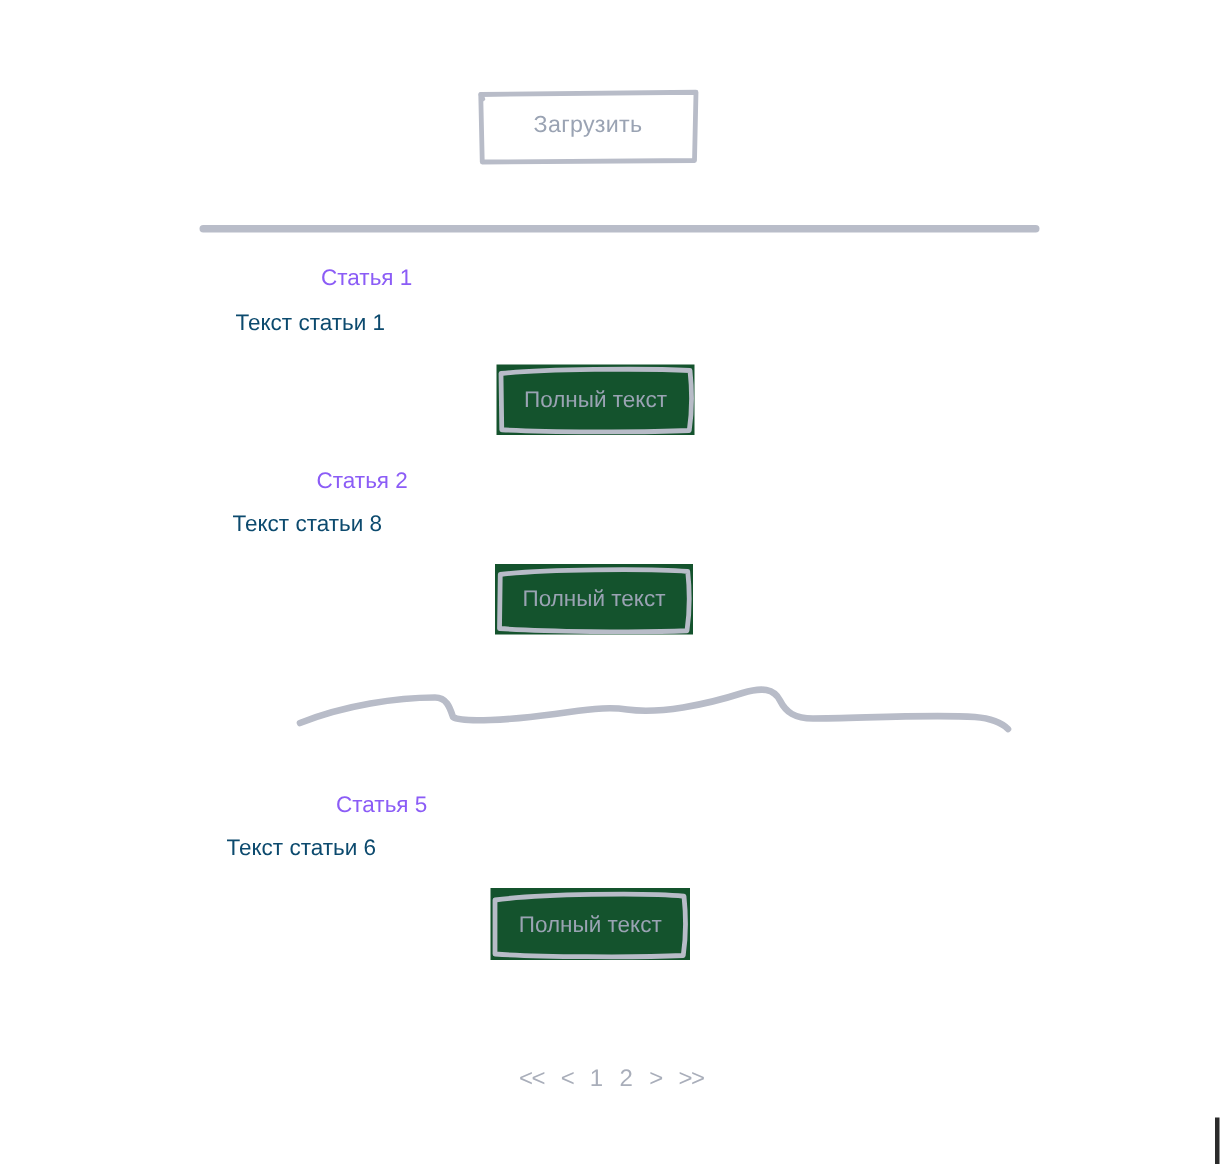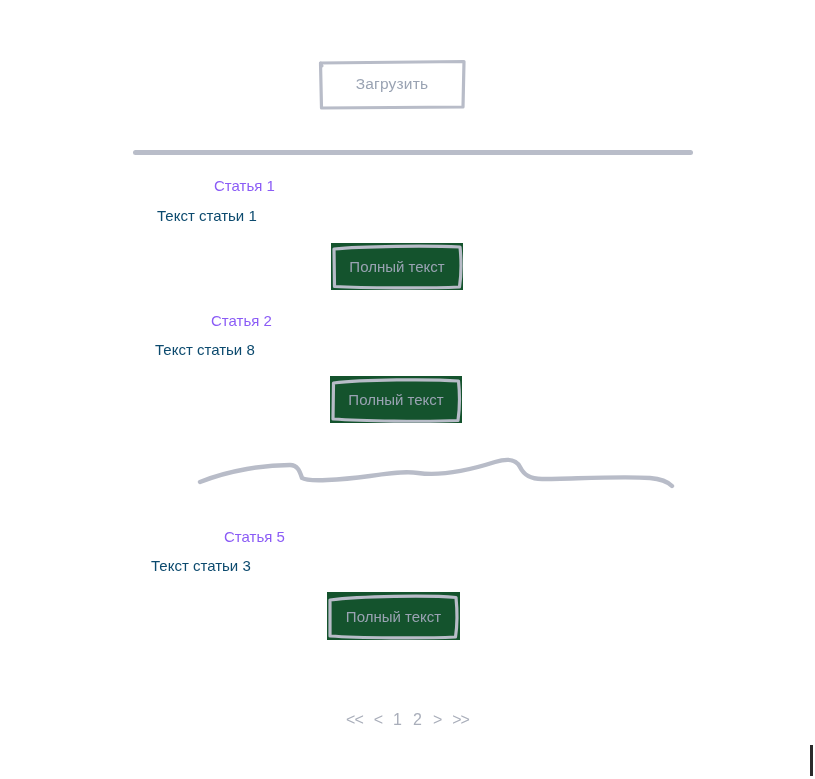--- a/index.html
+++ b/index.html
@@ -186,21 +186,21 @@
   <svg class="squiggle" viewBox="0 0 495 60" preserveAspectRatio="none">
     <path d="M10,37 C40,25 75,20 100,20 C108,20 110,27 112,33
              C118,37 150,35 180,31 C200,28 215,26 228,28
              C250,31 280,25 305,17 C318,13 326,14 330,22
              C334,30 340,34 352,34 C380,34 430,31 460,33
              C472,34 478,37 482,41" fill="none" stroke="#b8bcc8" stroke-width="4.4" stroke-linecap="round" stroke-linejoin="round"></path>
   </svg>
 
   <div class="article">
     <div class="article-title" style="left:207px; top:528px;margin-left:17px;">Статья 5</div>
-    <div class="article-body" style="left:151px; top:557px;">Текст статьи 3</div>
+    <div class="article-body" style="left:151px; top:557px;">Текст статьи 6</div>
     <button class="full-btn" style="left:327px; top:592px; width:133px; height:48px;">
       <svg class="sketch-box" viewBox="0 0 133 48" preserveAspectRatio="none">
         <path d="M3,8 C33,4 103,3 129,5.5 C130.5,20 130,35 128.5,45 C96,46.5 31,46 3,44 Z" fill="none" stroke="#b8bcc8" stroke-width="3.2" stroke-linejoin="round" stroke-linecap="round"></path>
       </svg>
       <span class="btn-label">Полный текст</span>
     </button>
   </div>
 
   <div class="pagination">
     <span class="page-item is-nav">&lt;&lt;</span>

